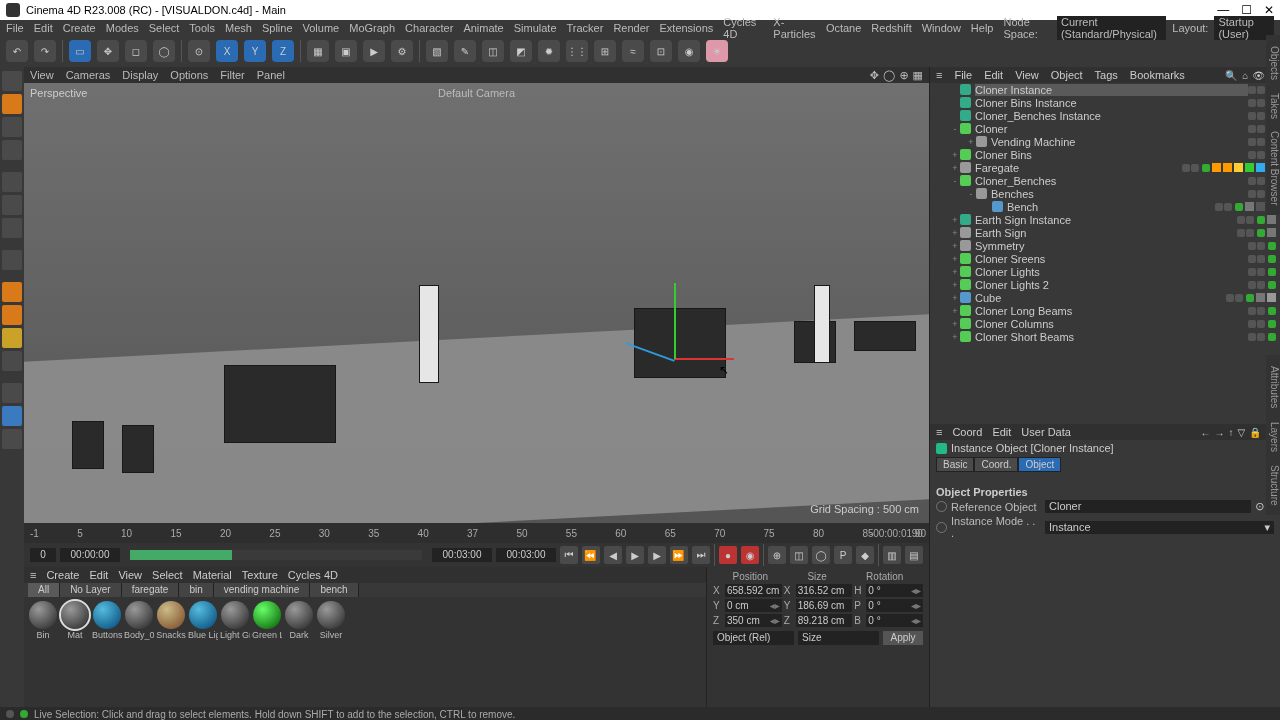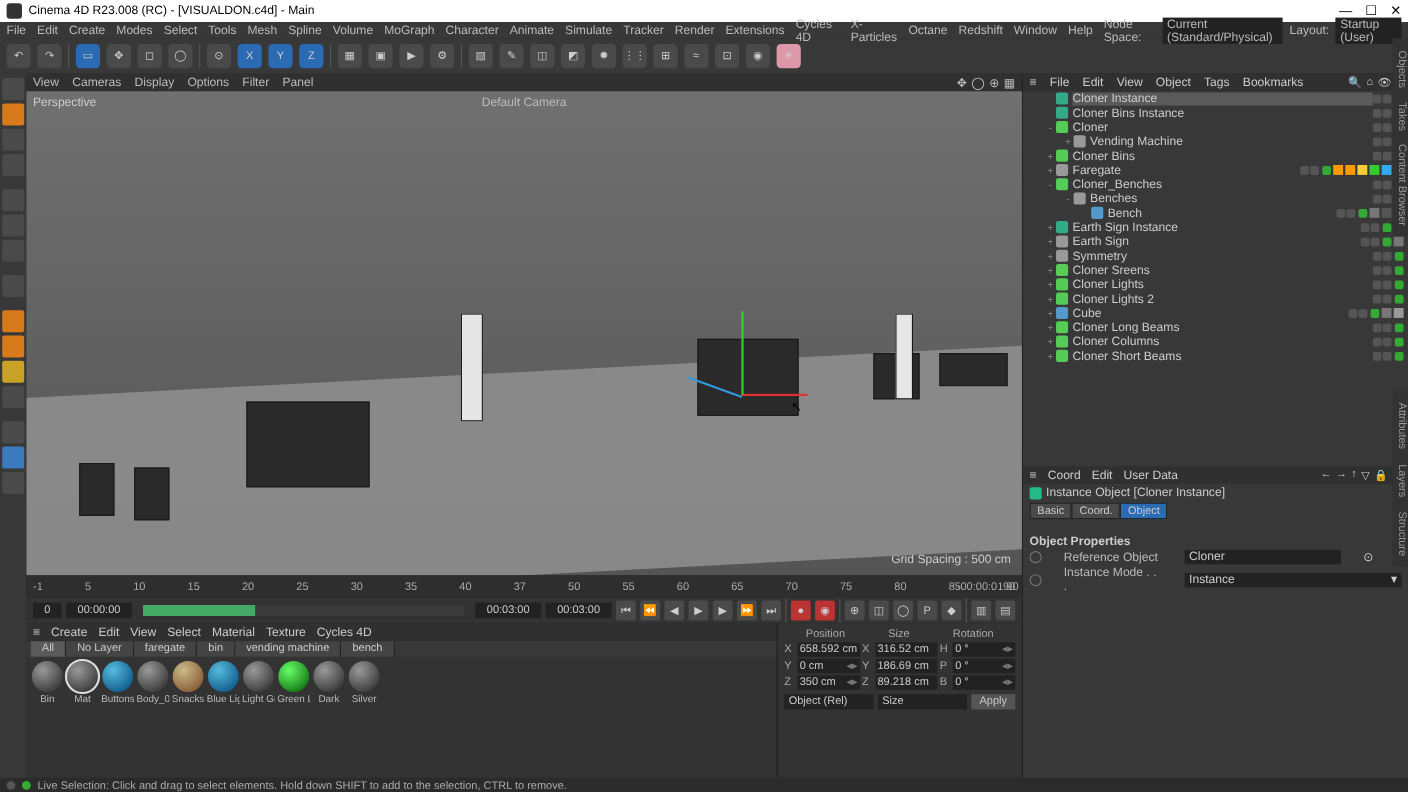--- a/index.html
+++ b/index.html
@@ -83,21 +83,21 @@
 .tagsq{width:9px;height:9px;margin-left:2px}
 .attmenu{height:16px;background:#303030;display:flex;align-items:center;gap:10px;padding:0 6px;font-size:11px}
 .attmenu .ric{margin-left:auto;display:flex;gap:4px;font-size:10px}
 .attbody{flex:1;background:#383838;padding:2px 6px;font-size:11px}
 .objhdr{display:flex;align-items:center;gap:4px;margin-bottom:3px}
 .objhdr .oi{width:11px;height:11px;background:#2b8;border-radius:2px}
 .tabrow{display:flex;gap:0;margin-bottom:14px}
 .atab{padding:1px 6px;background:#4a4a4a;font-size:10px;border:1px solid #222}
 .atab.active{background:#2a6bb3}
 .sechdr{font-weight:bold;margin:2px 0}
-.prow{display:flex;align-items:center;gap:20px;margin-bottom:2px}
+.prow{display:flex;align-items:center;gap:4px;margin-bottom:2px}
 .prow .radio{width:9px;height:9px;border:1px solid #777;border-radius:50%}
 .prow .plabel{width:90px;color:#bbb}
 .prow .pfield{flex:1;height:13px;background:#222;line-height:13px;padding:0 4px}
 .status{height:14px;background:#2b2b2b;display:flex;align-items:center;padding:0 6px;font-size:10px;color:#aaa;gap:6px}
 .sdot{width:8px;height:8px;border-radius:50%;background:#3a3}
 .vtab{position:absolute;right:0;width:14px;background:#333;writing-mode:vertical-rl;text-align:center;font-size:10px;color:#999;padding:4px 0}
 </style>
 </head>
 <body>
 
@@ -425,20 +425,31 @@
           <span class="oi inst"></span>
           <span class="oname">Cloner Bins Instance</span>
           <span class="dots">
             <span class="dot"></span>
             <span class="dot"></span>
           </span>
           <span class="dot g" style="margin-left: 3px;"></span>
         </div>
         <div class="orow">
           <span class="ind" style="width: 20px;"></span>
+          <span class="exp"></span>
+          <span class="oi inst"></span>
+          <span class="oname">Cloner_Benches Instance</span>
+          <span class="dots">
+            <span class="dot"></span>
+            <span class="dot"></span>
+          </span>
+          <span class="dot g" style="margin-left: 3px;"></span>
+        </div>
+        <div class="orow">
+          <span class="ind" style="width: 20px;"></span>
           <span class="exp">-</span>
           <span class="oi cl"></span>
           <span class="oname">Cloner</span>
           <span class="dots">
             <span class="dot"></span>
             <span class="dot"></span>
           </span>
           <span class="dot g" style="margin-left: 3px;"></span>
         </div>
         <div class="orow">

